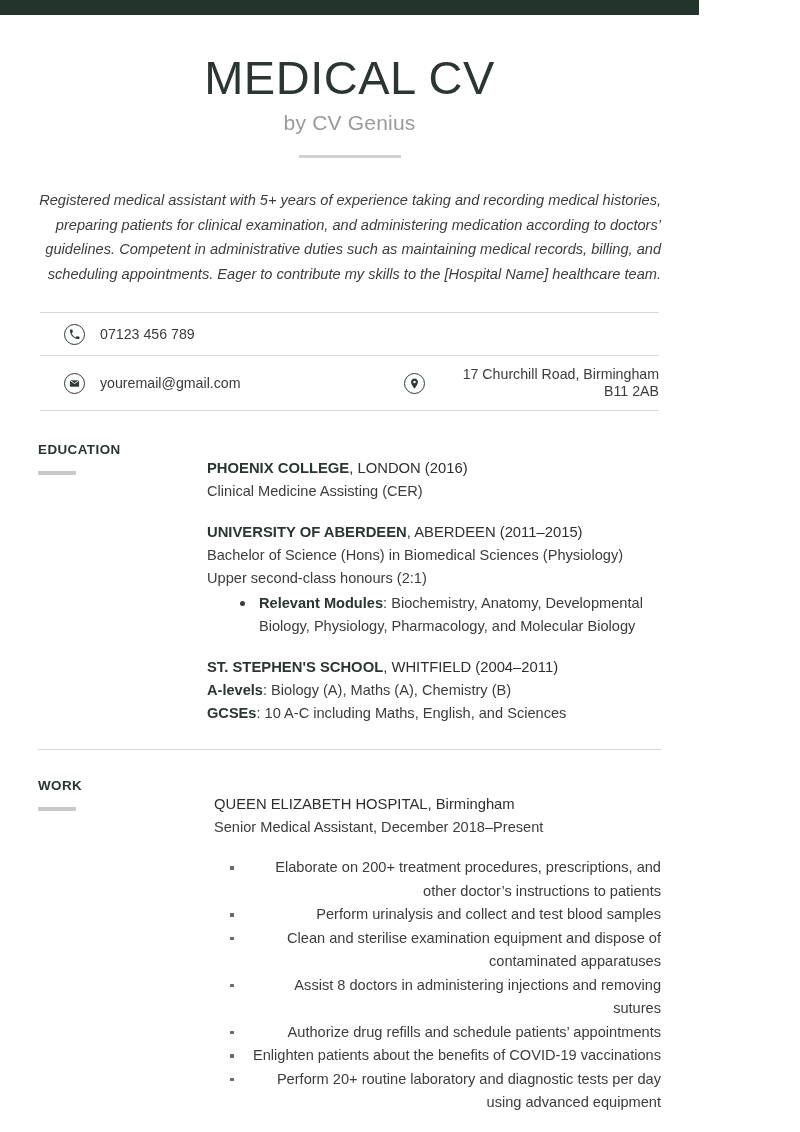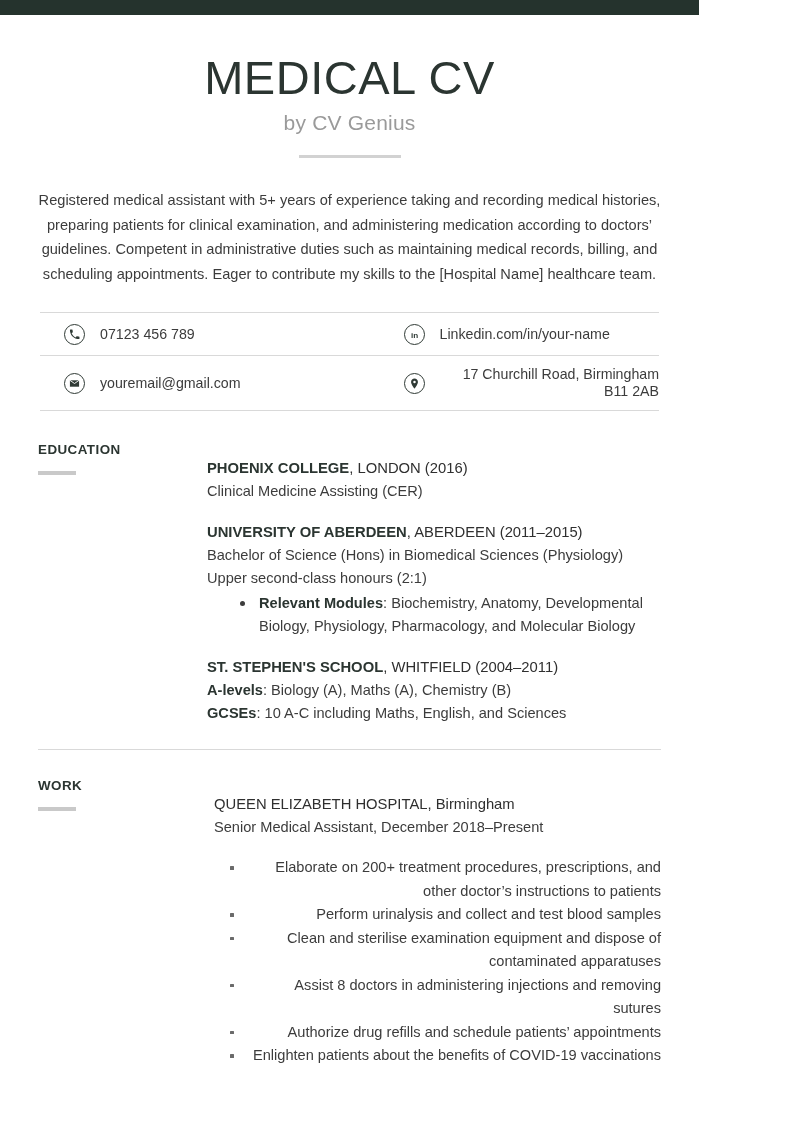--- a/index.html
+++ b/index.html
@@ -35,21 +35,22 @@
     width:102px; height:3px; background:#d2d2d2;
     margin:20px auto 0 auto;
   }
 
   
   .summary {
     margin:30px 38px 0 38px;
     font-size:14.6px;
     line-height:24.5px;
     color:#3c3c3c;
-    text-align:center;
+    text-align:right;
+    font-style:italic;
   }
 
   
   .contact {
     margin:26px 40px 0 40px;
     border-top:1px solid #d9d9d9;
     text-align:right;
   }
   .contact-row {
     display:flex;
@@ -156,28 +157,20 @@
   <div class="contact">
     <div class="contact-row">
       <div class="contact-cell">
         <span class="cicon">
           <svg width="11" height="11" viewBox="0 0 24 24" fill="#2f3a35">
               <path d="M6.6 10.8c1.8 3.5 4.1 5.8 7.6 7.6l2.5-2.5c.3-.3.8-.4 1.2-.3 1.2.4 2.5.6 3.9.6.6 0 1 .4 1 1V21c0 .6-.4 1-1 1C10.9 22 2 13.1 2 2c0-.6.4-1 1-1h3.8c.6 0 1 .4 1 1 0 1.4.2 2.7.6 3.9.1.4 0 .9-.3 1.2l-2.5 2.7z"></path>
             </svg>
         </span>
         <span class="ctext">07123 456 789</span>
       </div>
-      <div class="contact-cell right">
-        <span class="cicon">
-          <svg width="13" height="13" viewBox="0 0 24 24" fill="#2f3a35">
-              <text x="12" y="18" font-family="Liberation Sans, sans-serif" font-size="15" font-weight="bold" text-anchor="middle" fill="#2f3a35">in</text>
-            </svg>
-        </span>
-        <span class="ctext">Linkedin.com/in/your-name</span>
-      </div>
     </div>
     <div class="contact-row">
       <div class="contact-cell">
         <span class="cicon">
           <svg width="11" height="11" viewBox="0 0 24 24" fill="#2f3a35">
               <path d="M2 5h20v14H2z" fill="#2f3a35"></path>
               <path d="M2 5l10 7 10-7" stroke="#ffffff" stroke-width="2" fill="none"></path>
             </svg>
         </span>
         <span class="ctext">youremail@gmail.com</span>
@@ -233,17 +226,18 @@
     <div class="section-body">
       <div class="job-head">QUEEN ELIZABETH HOSPITAL, Birmingham</div>
       <div class="job-sub">Senior Medical Assistant, December 2018–Present</div>
       <ul class="work-list">
         <li>Elaborate on 200+ treatment procedures, prescriptions, and other doctor’s instructions to patients</li>
         <li>Perform urinalysis and collect and test blood samples</li>
         <li>Clean and sterilise examination equipment and dispose of contaminated apparatuses</li>
         <li>Assist 8 doctors in administering injections and removing sutures</li>
         <li>Authorize drug refills and schedule patients’ appointments</li>
         <li>Enlighten patients about the benefits of COVID-19 vaccinations</li>
+        <li>Perform 20+ routine laboratory and diagnostic tests per day using advanced equipment</li>
       </ul>
     </div>
   </div>
 
 </div>
 
 </body></html>

